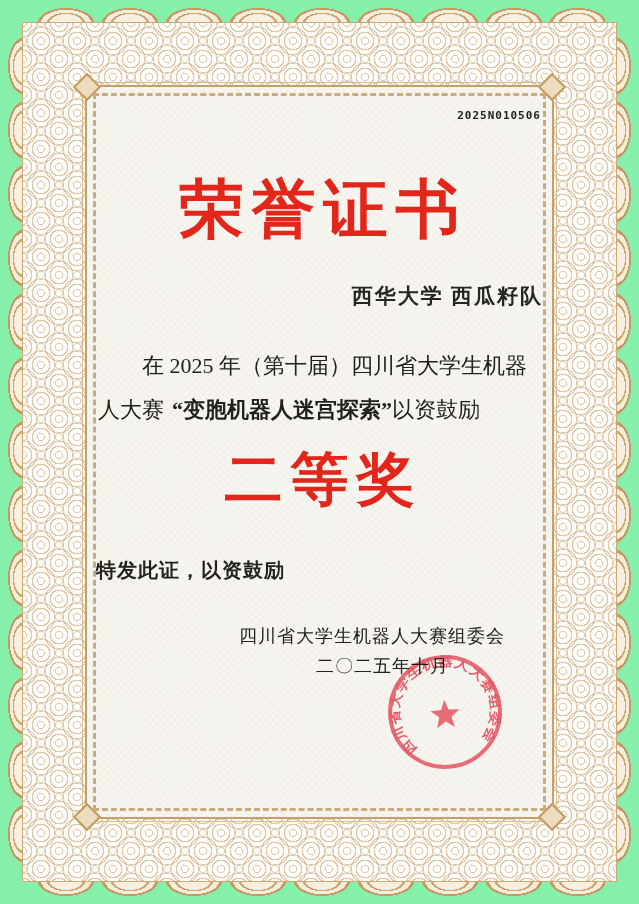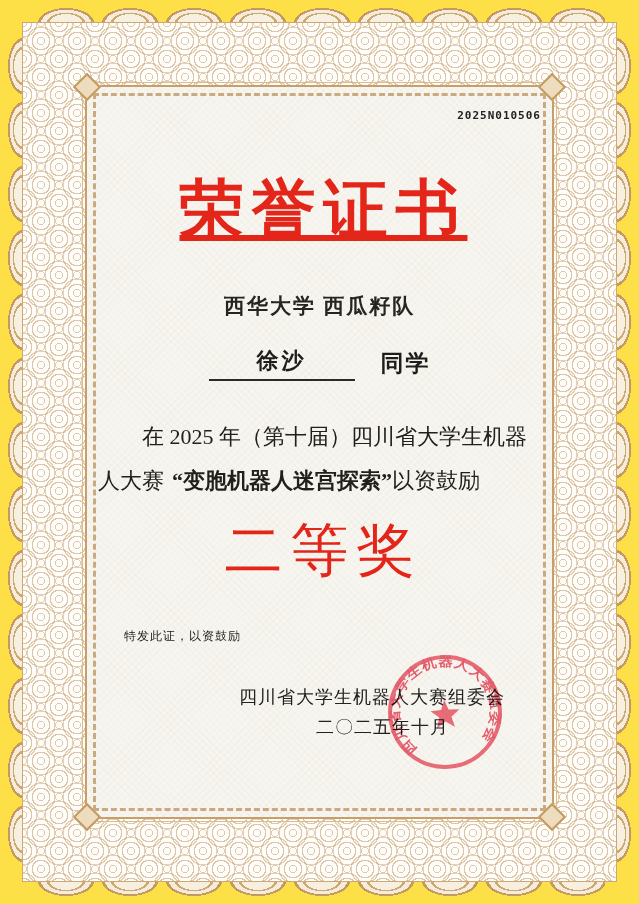--- a/index.html
+++ b/index.html
@@ -1,18 +1,18 @@
 <!DOCTYPE html>
 <html><head>
 <meta charset="utf-8">
 <style>
   html,body{margin:0;padding:0;background:#ffffff;}
   body{width:639px;height:904px;position:relative;overflow:hidden;
        font-family:"Liberation Sans",sans-serif;color:#1d1d1b;}
-  .page{position:absolute;inset:0;background:#fde047;}
+  .page{position:absolute;inset:0;background:#86efac;}
 
   
   .band{position:absolute;inset:22px;border:1px solid #cda873;background-color:#fefdfa;
     background-image:
       radial-gradient(circle at 50% 50%, rgba(0,0,0,0) 0 8px, rgba(193,152,99,.55) 8px 9.5px, rgba(0,0,0,0) 9.5px 13px, rgba(193,152,99,.45) 13px 14.5px, rgba(0,0,0,0) 14.5px),
       radial-gradient(circle at 50% 50%, rgba(0,0,0,0) 0 8px, rgba(193,152,99,.55) 8px 9.5px, rgba(0,0,0,0) 9.5px 13px, rgba(193,152,99,.45) 13px 14.5px, rgba(0,0,0,0) 14.5px),
       radial-gradient(circle at 50% 50%, rgba(0,0,0,0) 0 3px, rgba(193,152,99,.5) 3px 4px, rgba(0,0,0,0) 4px);
     background-size:36px 36px,36px 36px,18px 18px;
     background-position:0 0,18px 18px,9px 9px;}
   .sc{position:absolute;}
@@ -33,33 +33,33 @@
       #f7f5f0;}
   .frame-dash{position:absolute;inset:93px;border:3px dashed rgba(193,152,99,.8);}
   .corner{position:absolute;width:16px;height:16px;background:#eddcbd;border:2px solid #c49a62;transform:rotate(45deg);}
   .c-tl{left:77px;top:77px;} .c-tr{right:77px;top:77px;} .c-bl{left:77px;bottom:77px;} .c-br{right:77px;bottom:77px;}
 
   
   .content{position:absolute;inset:96px 96px;z-index:4;}
   .serial{margin:13px 2px 0 0;text-align:right;font-family:"DejaVu Sans Mono",monospace;
           font-size:11px;font-weight:600;letter-spacing:1px;color:#222;}
   .cert-title{margin-top:52px;text-align:center;font-family:"DejaVu Serif","Liberation Serif",serif;
-          font-weight:700;font-size:64px;line-height:1.1;letter-spacing:8px;text-indent:8px;color:#e3251a;text-decoration:underline;}
-  .team{margin-top:48px;text-align:center;font-family:"Liberation Serif",serif;font-weight:600;
+          font-weight:700;font-size:64px;line-height:1.1;letter-spacing:8px;text-indent:8px;color:#e3251a;}
+  .team{margin-top:38px;text-align:right;font-family:"Liberation Serif",serif;font-weight:600;
           font-size:21px;letter-spacing:2px;color:#262522;}
   .name-row{margin-top:26px;display:flex;justify-content:center;align-items:flex-end;gap:26px;}
   .name-underline{width:146px;text-align:center;border-bottom:2px solid #2a2a2a;padding-bottom:3px;
           font-family:"Liberation Serif",serif;font-weight:700;font-size:22px;letter-spacing:3px;}
   .suffix{font-family:"Liberation Serif",serif;font-weight:700;font-size:23px;padding-bottom:2px;letter-spacing:2px;}
   .body-p{margin:34px 2px 0 2px;font-family:"Liberation Serif",serif;font-size:22px;line-height:2.0;
           text-indent:2em;color:#21201d;}
   .body-p b{font-weight:700;margin-left:8px;}
   .award{margin-top:14px;text-align:center;font-family:"DejaVu Serif","Liberation Serif",serif;
-          font-weight:400;font-size:58px;line-height:1.15;letter-spacing:8px;text-indent:8px;color:#e3251a;}
-  .closing{margin-top:44px;font-size:12px;font-weight:400;letter-spacing:1px;color:#22211e;margin-left:28px;}
+          font-weight:700;font-size:58px;line-height:1.15;letter-spacing:8px;text-indent:8px;color:#e3251a;}
+  .closing{margin-top:44px;font-size:20px;font-weight:700;letter-spacing:1px;color:#22211e;}
   .issuer{margin-top:40px;text-align:right;padding-right:38px;font-size:18px;font-weight:500;
           letter-spacing:1px;color:#22211e;}
   .date{margin-top:6px;text-align:right;padding-right:94px;font-size:18px;font-weight:500;
           letter-spacing:1px;color:#22211e;}
 
   
   .stamp{position:absolute;left:383px;top:650px;width:124px;height:124px;z-index:6;
          opacity:.88;mix-blend-mode:multiply;transform:rotate(-4deg);}
   .stamp text{font-family:"Liberation Sans",sans-serif;font-weight:700;}
 </style>
@@ -79,24 +79,20 @@
   <div class="corner c-tl"></div>
   <div class="corner c-tr"></div>
   <div class="corner c-bl"></div>
   <div class="corner c-br"></div>
 
   <div class="content">
     <div class="serial">2025N010506</div>
     <div class="cert-title">荣誉证书</div>
     <div class="team">西华大学 西瓜籽队</div>
 
-    <div class="name-row">
-      <span class="name-underline">徐沙</span>
-      <span class="suffix">同学</span>
-    </div>
 
     <p class="body-p"><span>在 2025 年（第十届）四川省大学生机器人大赛</span><b>“变胞机器人迷宫探索”</b><span>以资鼓励</span></p>
 
     <div class="award">二等奖</div>
     <div class="closing">特发此证，以资鼓励</div>
     <div class="issuer">四川省大学生机器人大赛组委会</div>
     <div class="date">二〇二五年十月</div>
   </div>
 
   <svg class="stamp" viewBox="0 0 140 140" aria-hidden="true">

